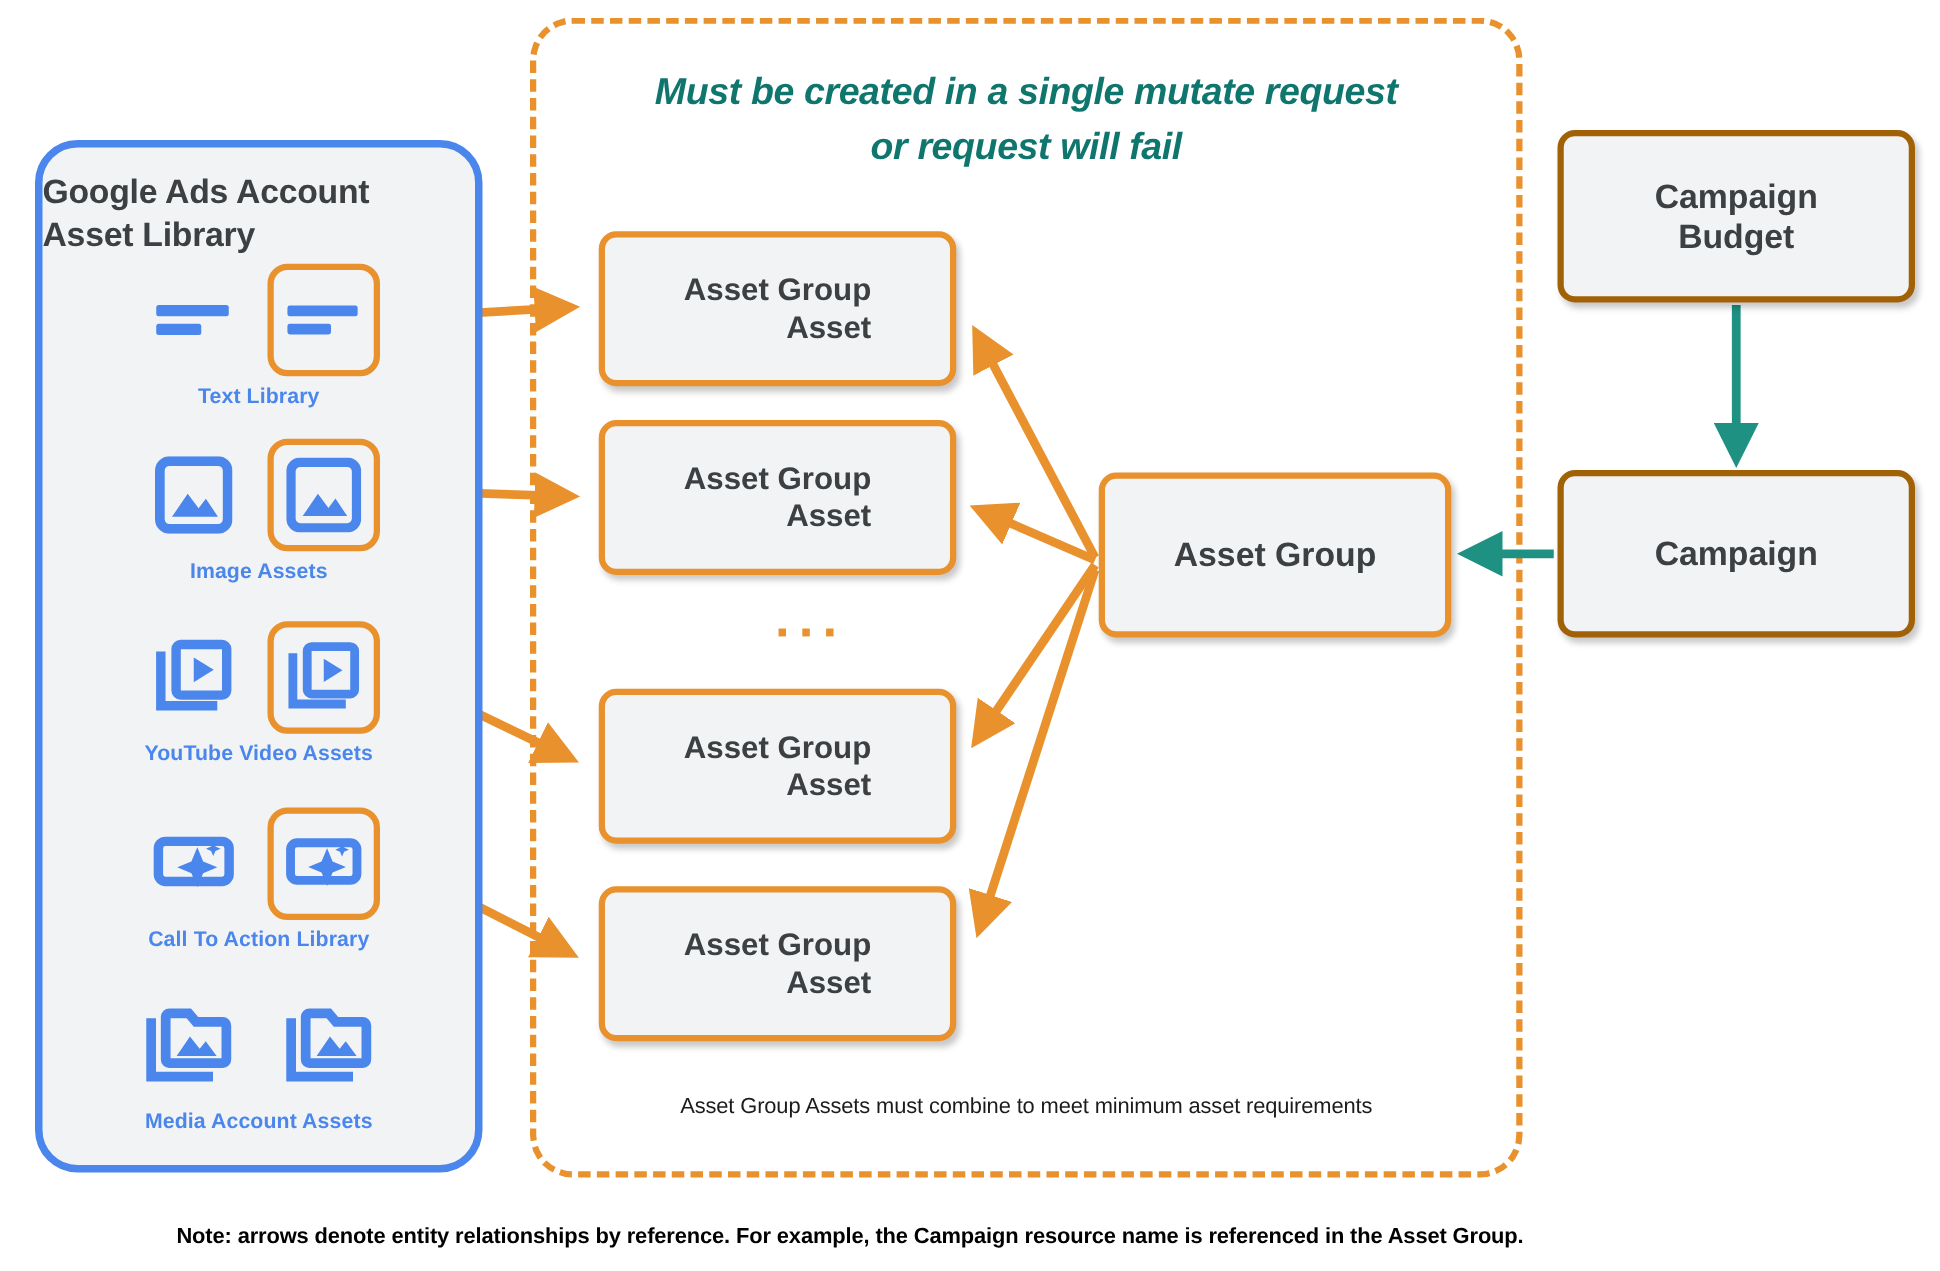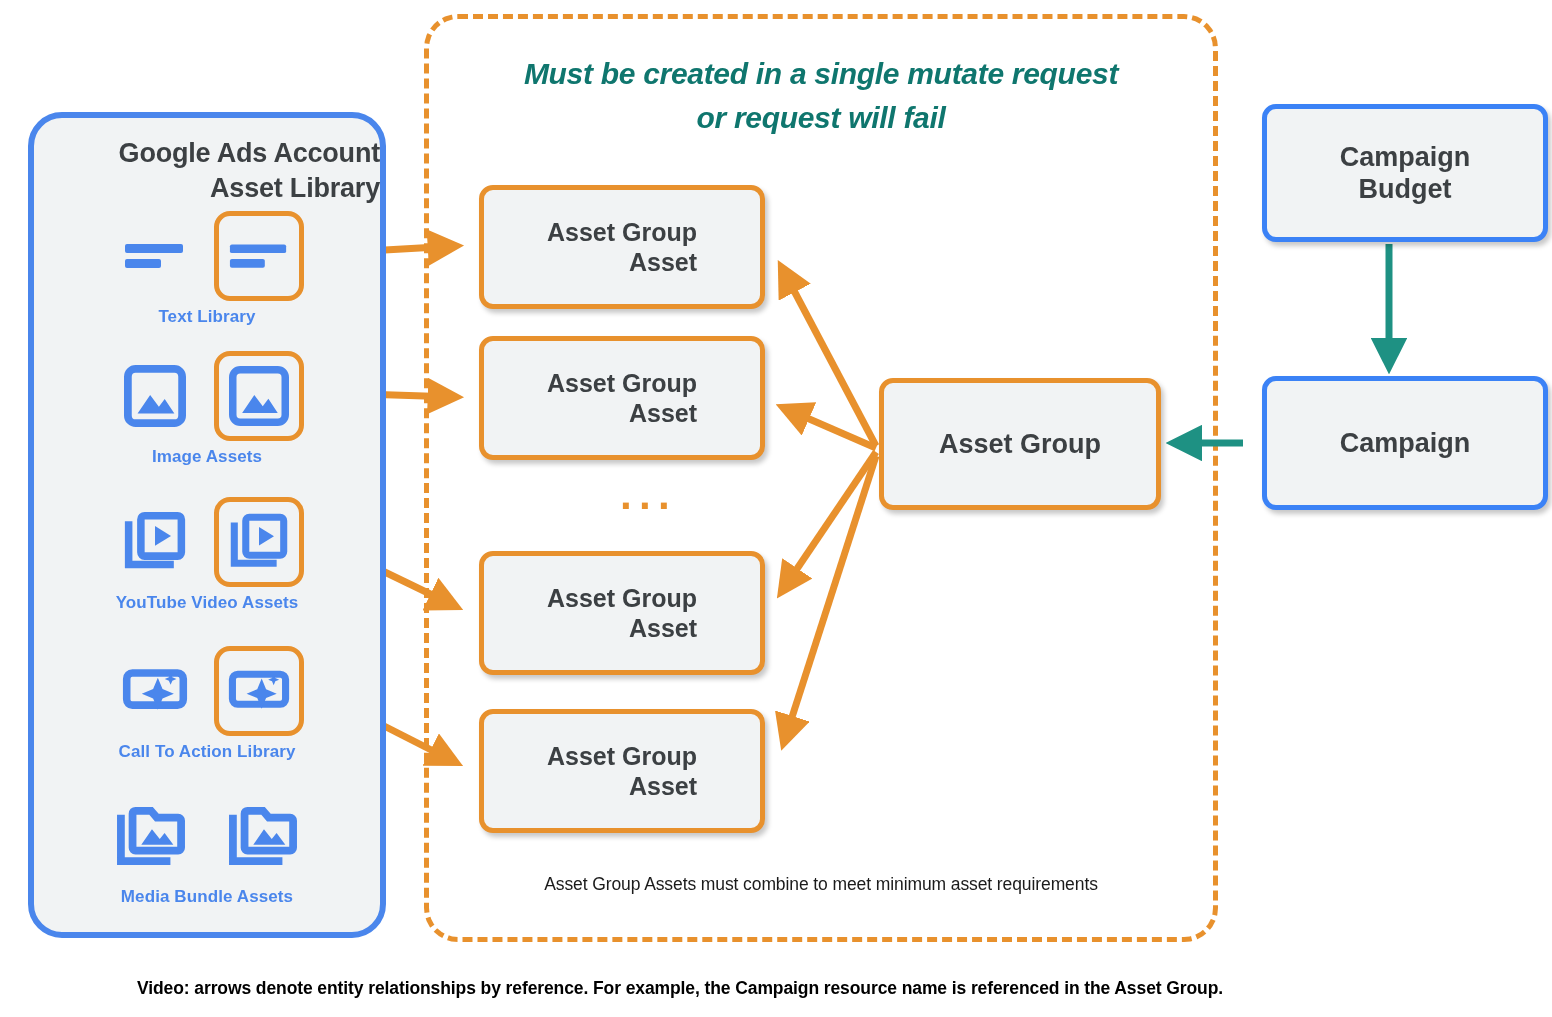--- a/index.html
+++ b/index.html
@@ -11,21 +11,21 @@
   svg#wires{position:absolute;left:0;top:0;width:1552px;height:1017px;
             pointer-events:none;overflow:visible;}
 
   
   .library{
     position:absolute;left:28px;top:112px;width:358px;height:826px;
     border:6px solid #4a86ec;border-radius:34px;background:#f1f3f4;
     box-sizing:border-box;
   }
   .library-title{
-    position:absolute;left:0;top:18px;width:100%;text-align:right;
+    position:absolute;left:0;top:18px;width:100%;text-align:left;
     font-size:27px;font-weight:700;color:#3c4043;line-height:1.28;
     letter-spacing:-.2px;
   }
 
   .asset-row{position:absolute;left:0;width:100%;}
   .asset-icons{display:flex;justify-content:center;align-items:center;gap:14px;height:92px;}
   .icon-cell{width:90px;height:90px;display:flex;align-items:center;justify-content:center;}
   .icon-cell.boxed{border:5px solid #e8912d;border-radius:16px;box-sizing:border-box;}
   .asset-label{
     text-align:center;font-size:17px;font-weight:700;color:#4a86ec;
@@ -49,21 +49,21 @@
   }
 
   
   .node{
     position:absolute;box-sizing:border-box;background:#f1f3f4;
     display:flex;align-items:center;justify-content:center;text-align:center;
     border-radius:14px;box-shadow:3px 4px 5px rgba(0,0,0,.22);
     color:#3c4043;font-weight:700;line-height:1.2;
   }
   .node.orange{border:5px solid #e8912d;text-align:right;}
-  .node.teal{border:5px solid #3b82f6;margin-left:16px;}
+  .node.teal{border:5px solid #a16207;}
 
   .aga{width:286px;height:124px;font-size:25px;}
   .aga .lbl{white-space:pre-line;}
 
   .asset-group-node{left:879px;top:378px;width:282px;height:132px;font-size:27px;}
   .campaign-budget-node{left:1246px;top:104px;width:286px;height:138px;font-size:27px;}
   .campaign-node{left:1246px;top:376px;width:286px;height:134px;font-size:27px;}
 
   .ellipsis{
     position:absolute;left:620px;top:485px;font-size:42px;font-weight:900;
@@ -201,21 +201,21 @@
           </svg>
         </div>
         <div class="icon-cell">
           <svg width="70" height="66" viewBox="0 0 72 68" aria-hidden="true">
             <path d="M5,16 L5,60 L52,60" fill="none" stroke="#4a86ec" stroke-width="8" stroke-linecap="square"></path>
             <path d="M20,8 h16 l6,7 h22 a3,3 0 0 1 3,3 v28 a3,3 0 0 1 -3,3 h-44 a3,3 0 0 1 -3,-3 v-35 a3,3 0 0 1 3,-3 z" fill="none" stroke="#4a86ec" stroke-width="8"></path>
             <path d="M26,43 L37,27 L45,37 L50,31 L59,43 Z" fill="#4a86ec"></path>
           </svg>
         </div>
       </div>
-      <div class="asset-label">Media Bundle  Assets</div>
+      <div class="asset-label">Media Account  Assets</div>
     </div>
   </div>
 
   <div class="mutate-title" style="white-space: pre-line;">Must be created in a single mutate request
 or request will fail</div>
   <div class="mutate-footnote">Asset Group Assets must combine to meet minimum asset requirements</div>
 
   <div class="node orange aga" style="left:479px;top:185px;">
     <span class="lbl" style="white-space: pre-line;">Asset Group
 Asset</span>
@@ -240,15 +240,15 @@
   </div>
 
   <div class="node teal campaign-budget-node">
     <span class="lbl" style="white-space:pre-line;">Campaign
 Budget</span>
   </div>
   <div class="node teal campaign-node">
     <span class="lbl" style="white-space: pre-line;">Campaign</span>
   </div>
 
-  <div class="bottom-note">Video: arrows denote entity relationships by reference. For example, the Campaign resource name is referenced in the Asset Group.</div>
+  <div class="bottom-note">Note: arrows denote entity relationships by reference. For example, the Campaign resource name is referenced in the Asset Group.</div>
 
 </div>
 
 </body></html>

